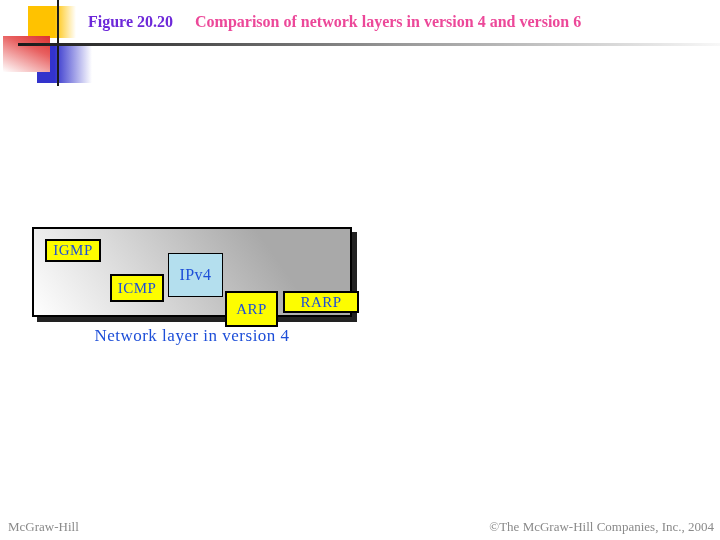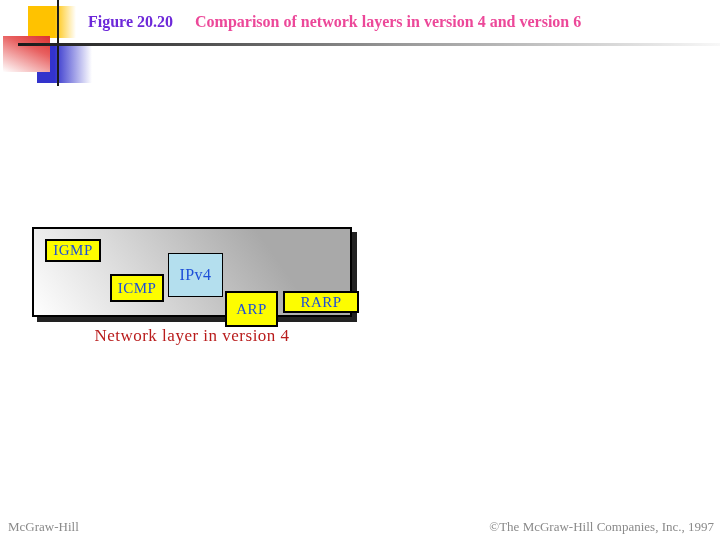--- a/index.html
+++ b/index.html
@@ -69,21 +69,21 @@
   .proto-igmp  { left: 11px;  top: 10px; width: 56px; height: 23px; }
   .proto-icmp  { left: 76px;  top: 10px; width: 54px; height: 28px; margin-top: 35px; }
   .proto-ipv4  { left: 134px; top: 24px; width: 55px; height: 44px; }
   .proto-arp   { left: 191px; top: 62px; width: 53px; height: 36px; }
   .proto-rarp  { left: 249px; top: 62px; width: 76px; height: 22px; }
 
   .proto-icmpv6 { left: 24px;  top: 10px; width: 79px; height: 22px; }
   .proto-ipv6   { left: 128px; top: 25px; width: 54px; height: 44px; }
 
   .caption {
-    position: absolute; top: 326px; font-size: 17px; color: #b91c1c;
+    position: absolute; top: 326px; font-size: 17px; color: #1d4ed8;
     text-align: center; letter-spacing: 0.5px;
   }
   .caption-v4 { left: 32px; width: 320px; }
   .caption-v6 { left: 378px; width: 314px; }
 
   
   .footer-left, .footer-right {
     position: absolute; top: 519px;
     font-family: Liberation Serif, serif;
     font-size: 13px; color: #8a8a8a;
@@ -110,15 +110,15 @@
     <div class="proto proto-igmp">IGMP</div>
     <div class="proto proto-icmp">ICMP</div>
     <div class="proto proto-ip proto-ipv4">IPv4</div>
     <div class="proto proto-arp">ARP</div>
     <div class="proto proto-rarp">RARP</div>
   </div>
   <div class="caption caption-v4">Network layer in version 4</div>
 
 
   <div class="footer-left">McGraw-Hill</div>
-  <div class="footer-right">©The McGraw-Hill Companies, Inc., 1997</div>
+  <div class="footer-right">©The McGraw-Hill Companies, Inc., 2004</div>
 
 </div>
 
 </body></html>

